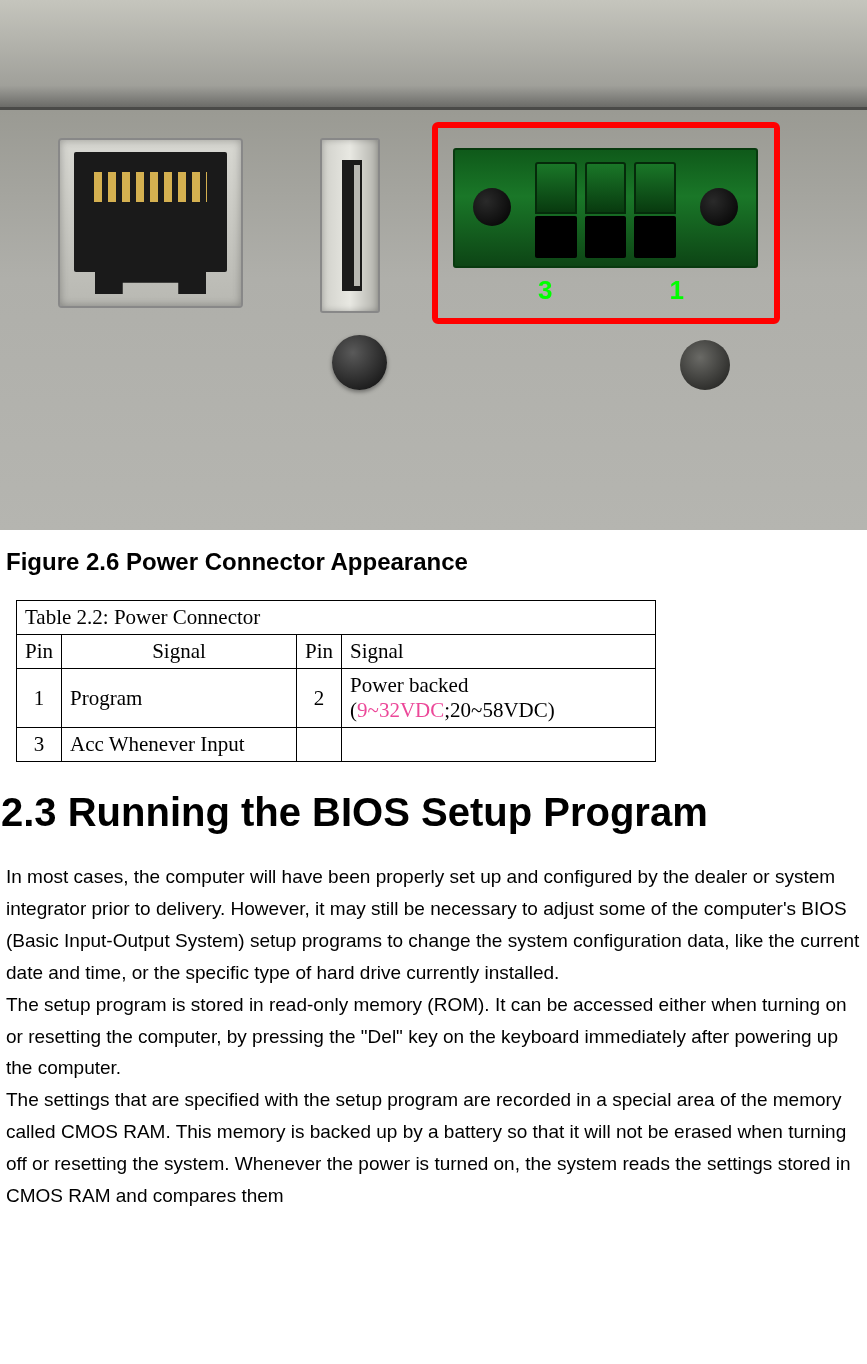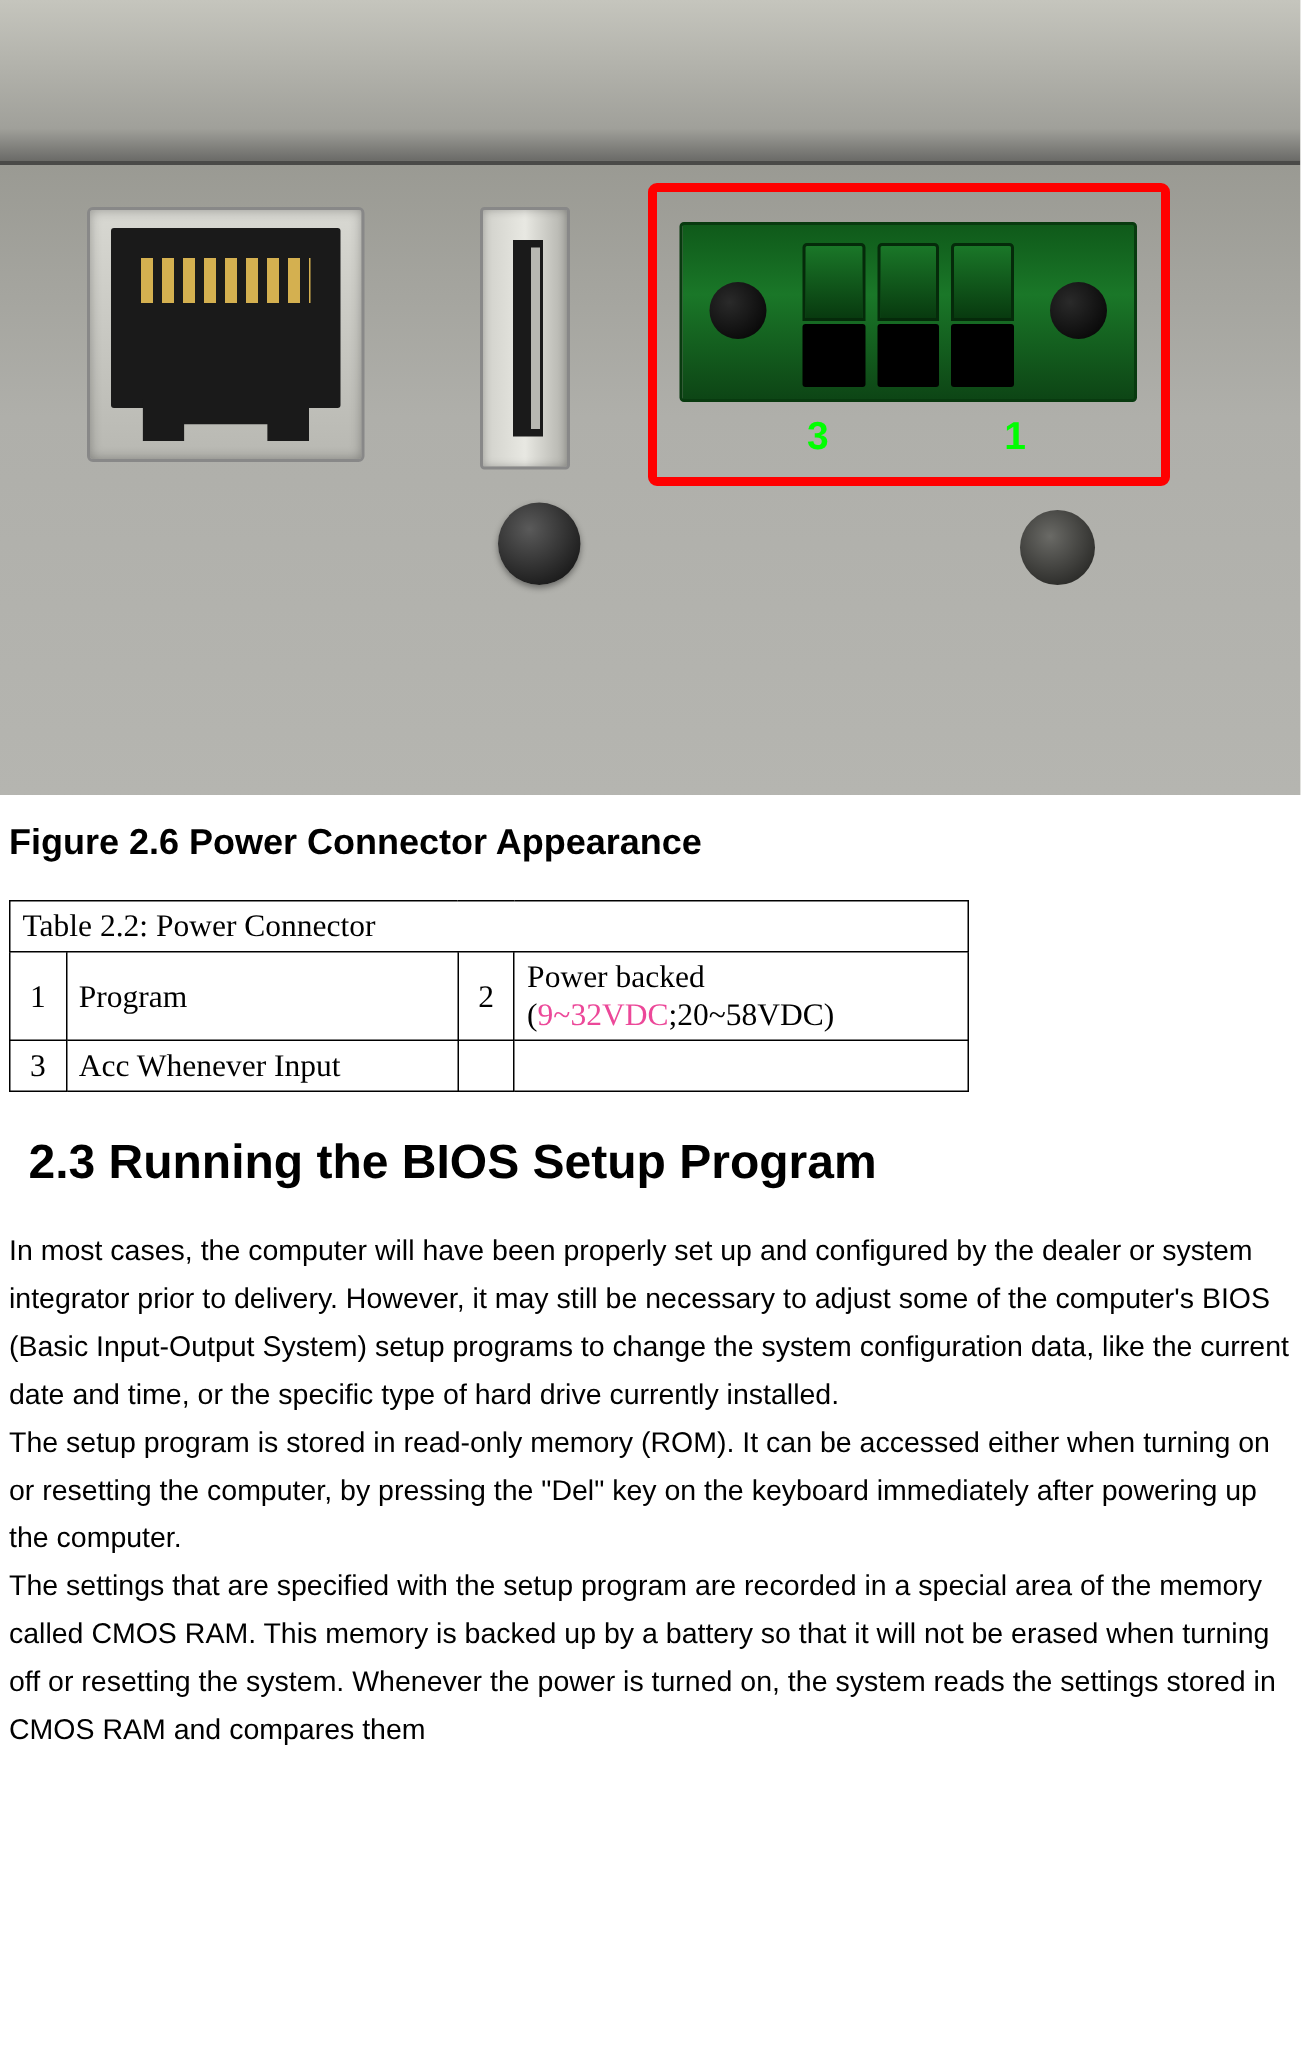--- a/index.html
+++ b/index.html
@@ -151,21 +151,21 @@
 
     
     .figure-caption {
       font-weight: bold;
       font-size: 24px;
       margin: 18px 0 24px 6px;
     }
     
     .pin-table {
       border-collapse: collapse;
-      margin-left: 6px;
+      margin-left: 16px;
       width: 640px;
       font-family: "Times New Roman", Times, serif;
       font-size: 21px;
       color: #000;
     }
     .pin-table td {
       border: 1px solid #000;
       padding: 4px 8px;
       vertical-align: middle;
     }
@@ -173,23 +173,23 @@
       font-size: 21px;
     }
     .pin-table .header-row td.pin-col { text-align: center; width: 44px; }
     .pin-table .header-row td.signal-col-1 { text-align: center; width: 235px; }
     .pin-table .header-row td.pin-col-2 { text-align: center; width: 44px; }
     .pin-table .data-row td.pin-cell { text-align: center; }
     .red-text { color: #ec4899; }
 
     
     .section-heading {
-      font-size: 32px;
+      font-size: 40px;
       font-weight: bold;
-      margin: 28px 0 26px 19px;
+      margin: 28px 0 26px 1px;
     }
     
     .body-text {
       font-size: 19px;
       line-height: 1.68;
       margin: 0 6px;
     }
   </style>
 </head>
 <body>
@@ -229,20 +229,26 @@
   <div class="screw-hole sh1"></div>
 </div>
 
 <div class="figure-caption">Figure 2.6 Power Connector Appearance</div>
 
 <table class="pin-table">
   <tbody>
       <tr class="title-row">
     <td colspan="4">Table 2.2: Power Connector</td>
   </tr>
+  <tr class="header-row">
+    <td class="pin-col">Pin</td>
+    <td class="signal-col-1">Signal</td>
+    <td class="pin-col-2">Pin</td>
+    <td>Signal</td>
+  </tr>
   <tr class="data-row">
     <td class="pin-cell">1</td>
     <td>Program</td>
     <td class="pin-cell">2</td>
     <td>
       <span>Power backed</span><br>
       <span>(</span><span class="red-text">9~32VDC</span><span>;20~58VDC)</span>
     </td>
   </tr>
   <tr class="data-row">

